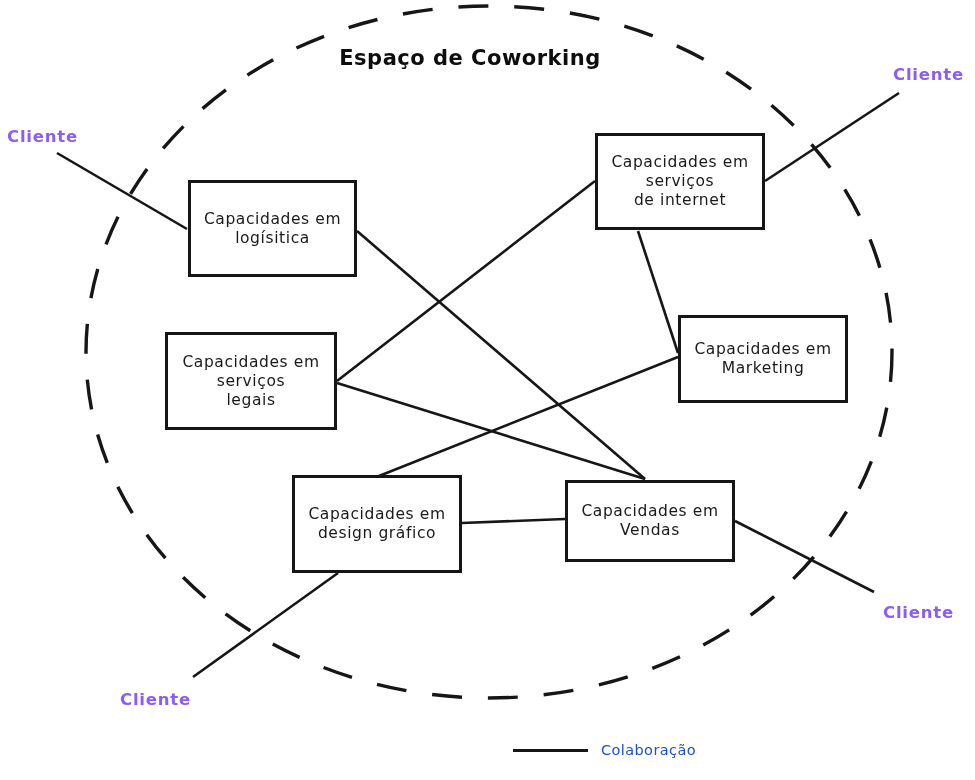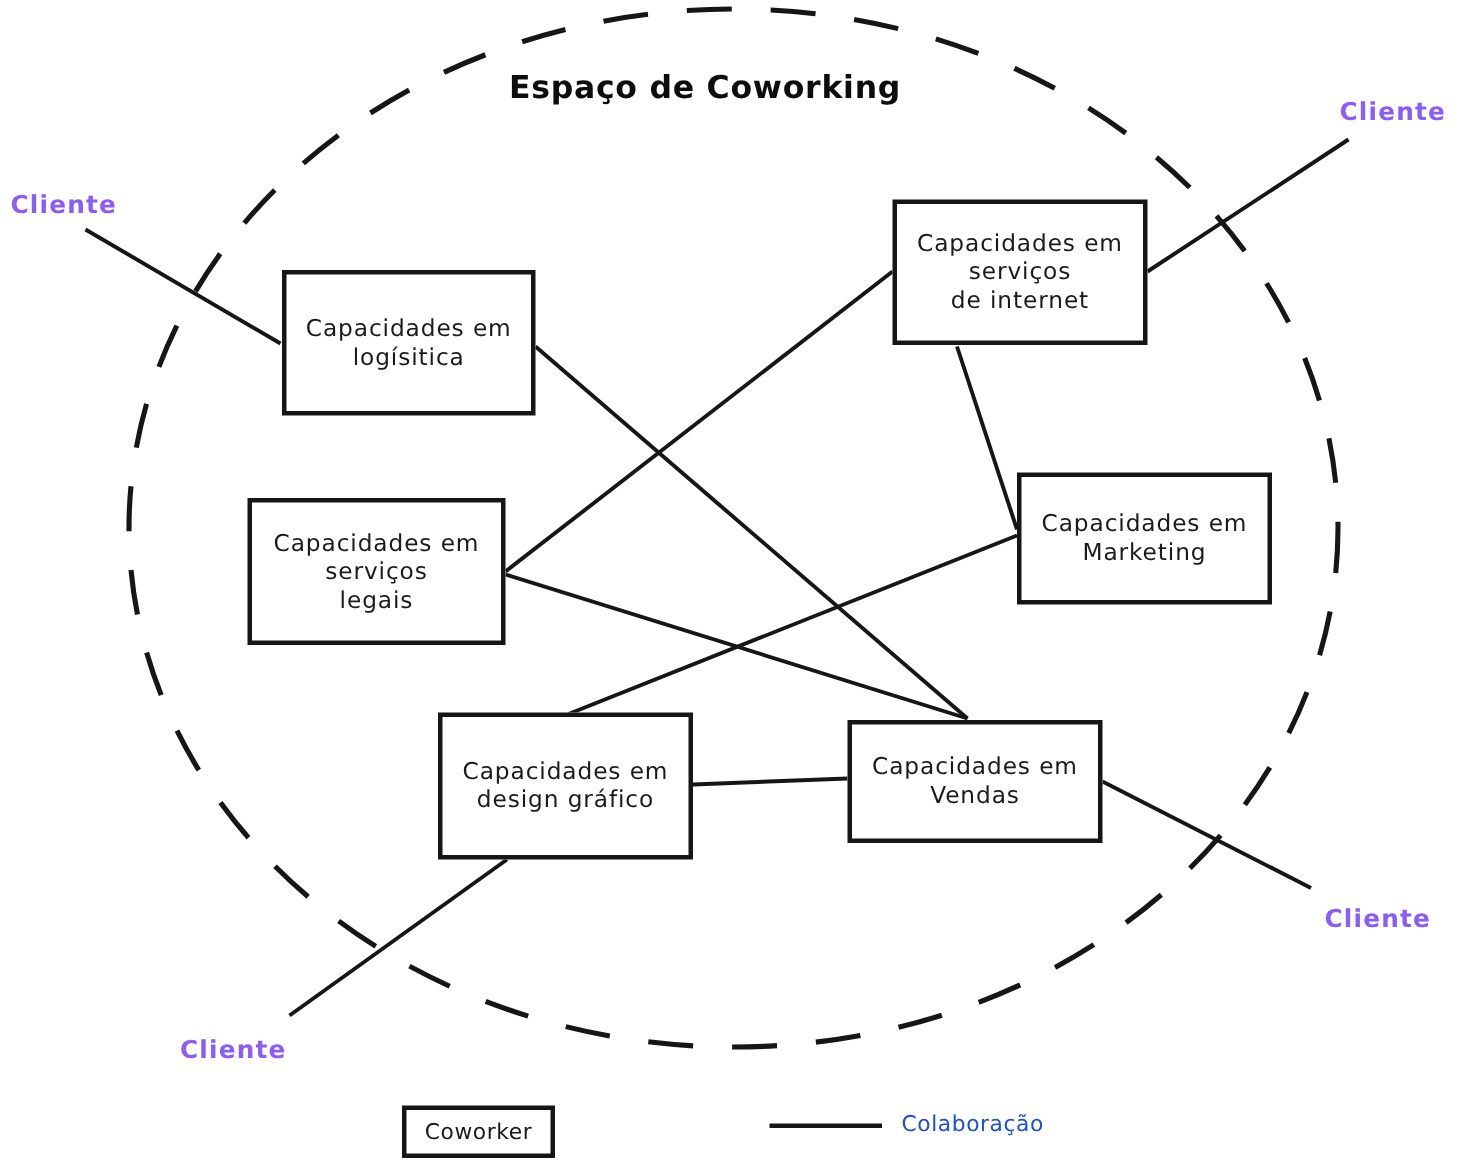--- a/index.html
+++ b/index.html
@@ -139,18 +139,15 @@
         <div>Vendas</div>
       </div>
     </div>
   <div id="client-layer">
       <div class="client-label" style="left: 7px; top: 127px;">Cliente</div>
       <div class="client-label" style="left: 893px; top: 65px;">Cliente</div>
       <div class="client-label" style="left: 120px; top: 690px;">Cliente</div>
       <div class="client-label" style="left: 883px; top: 603px;">Cliente</div>
     </div>
 
-  <div class="legend-coworker-box">
-    <span>Coworker</span>
-  </div>
   <div class="legend-collab-line"></div>
   <div class="legend-collab-label">Colaboração</div>
 </div>
 
 </body></html>

